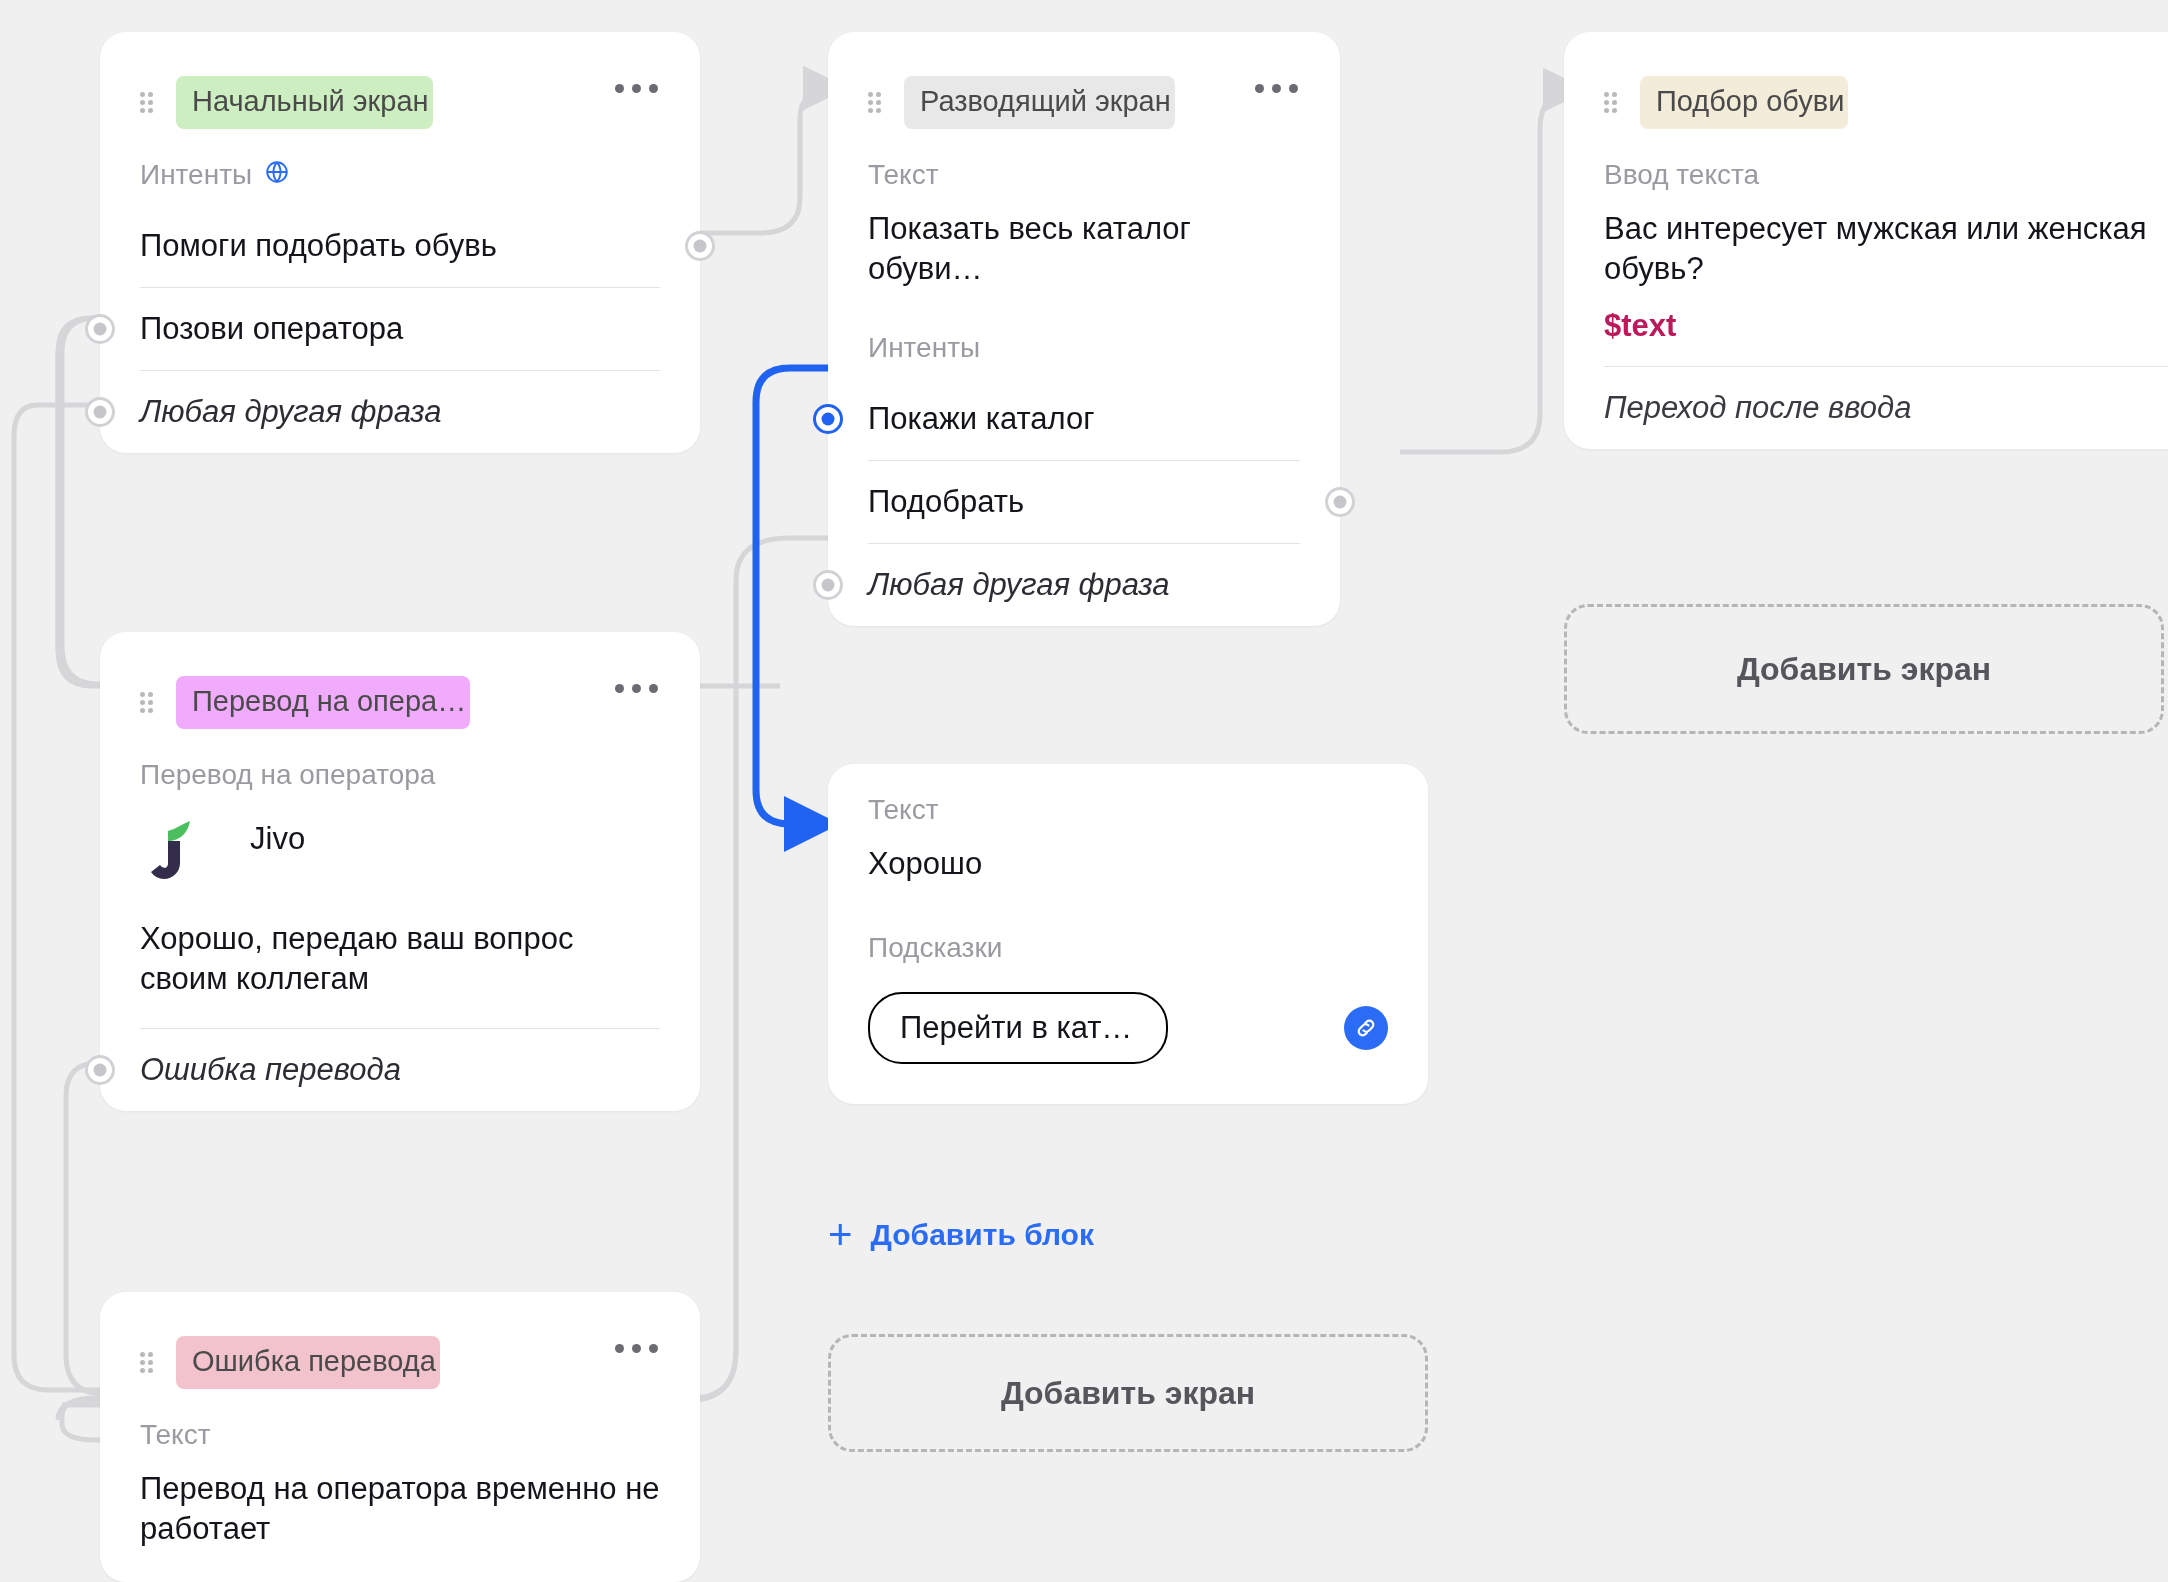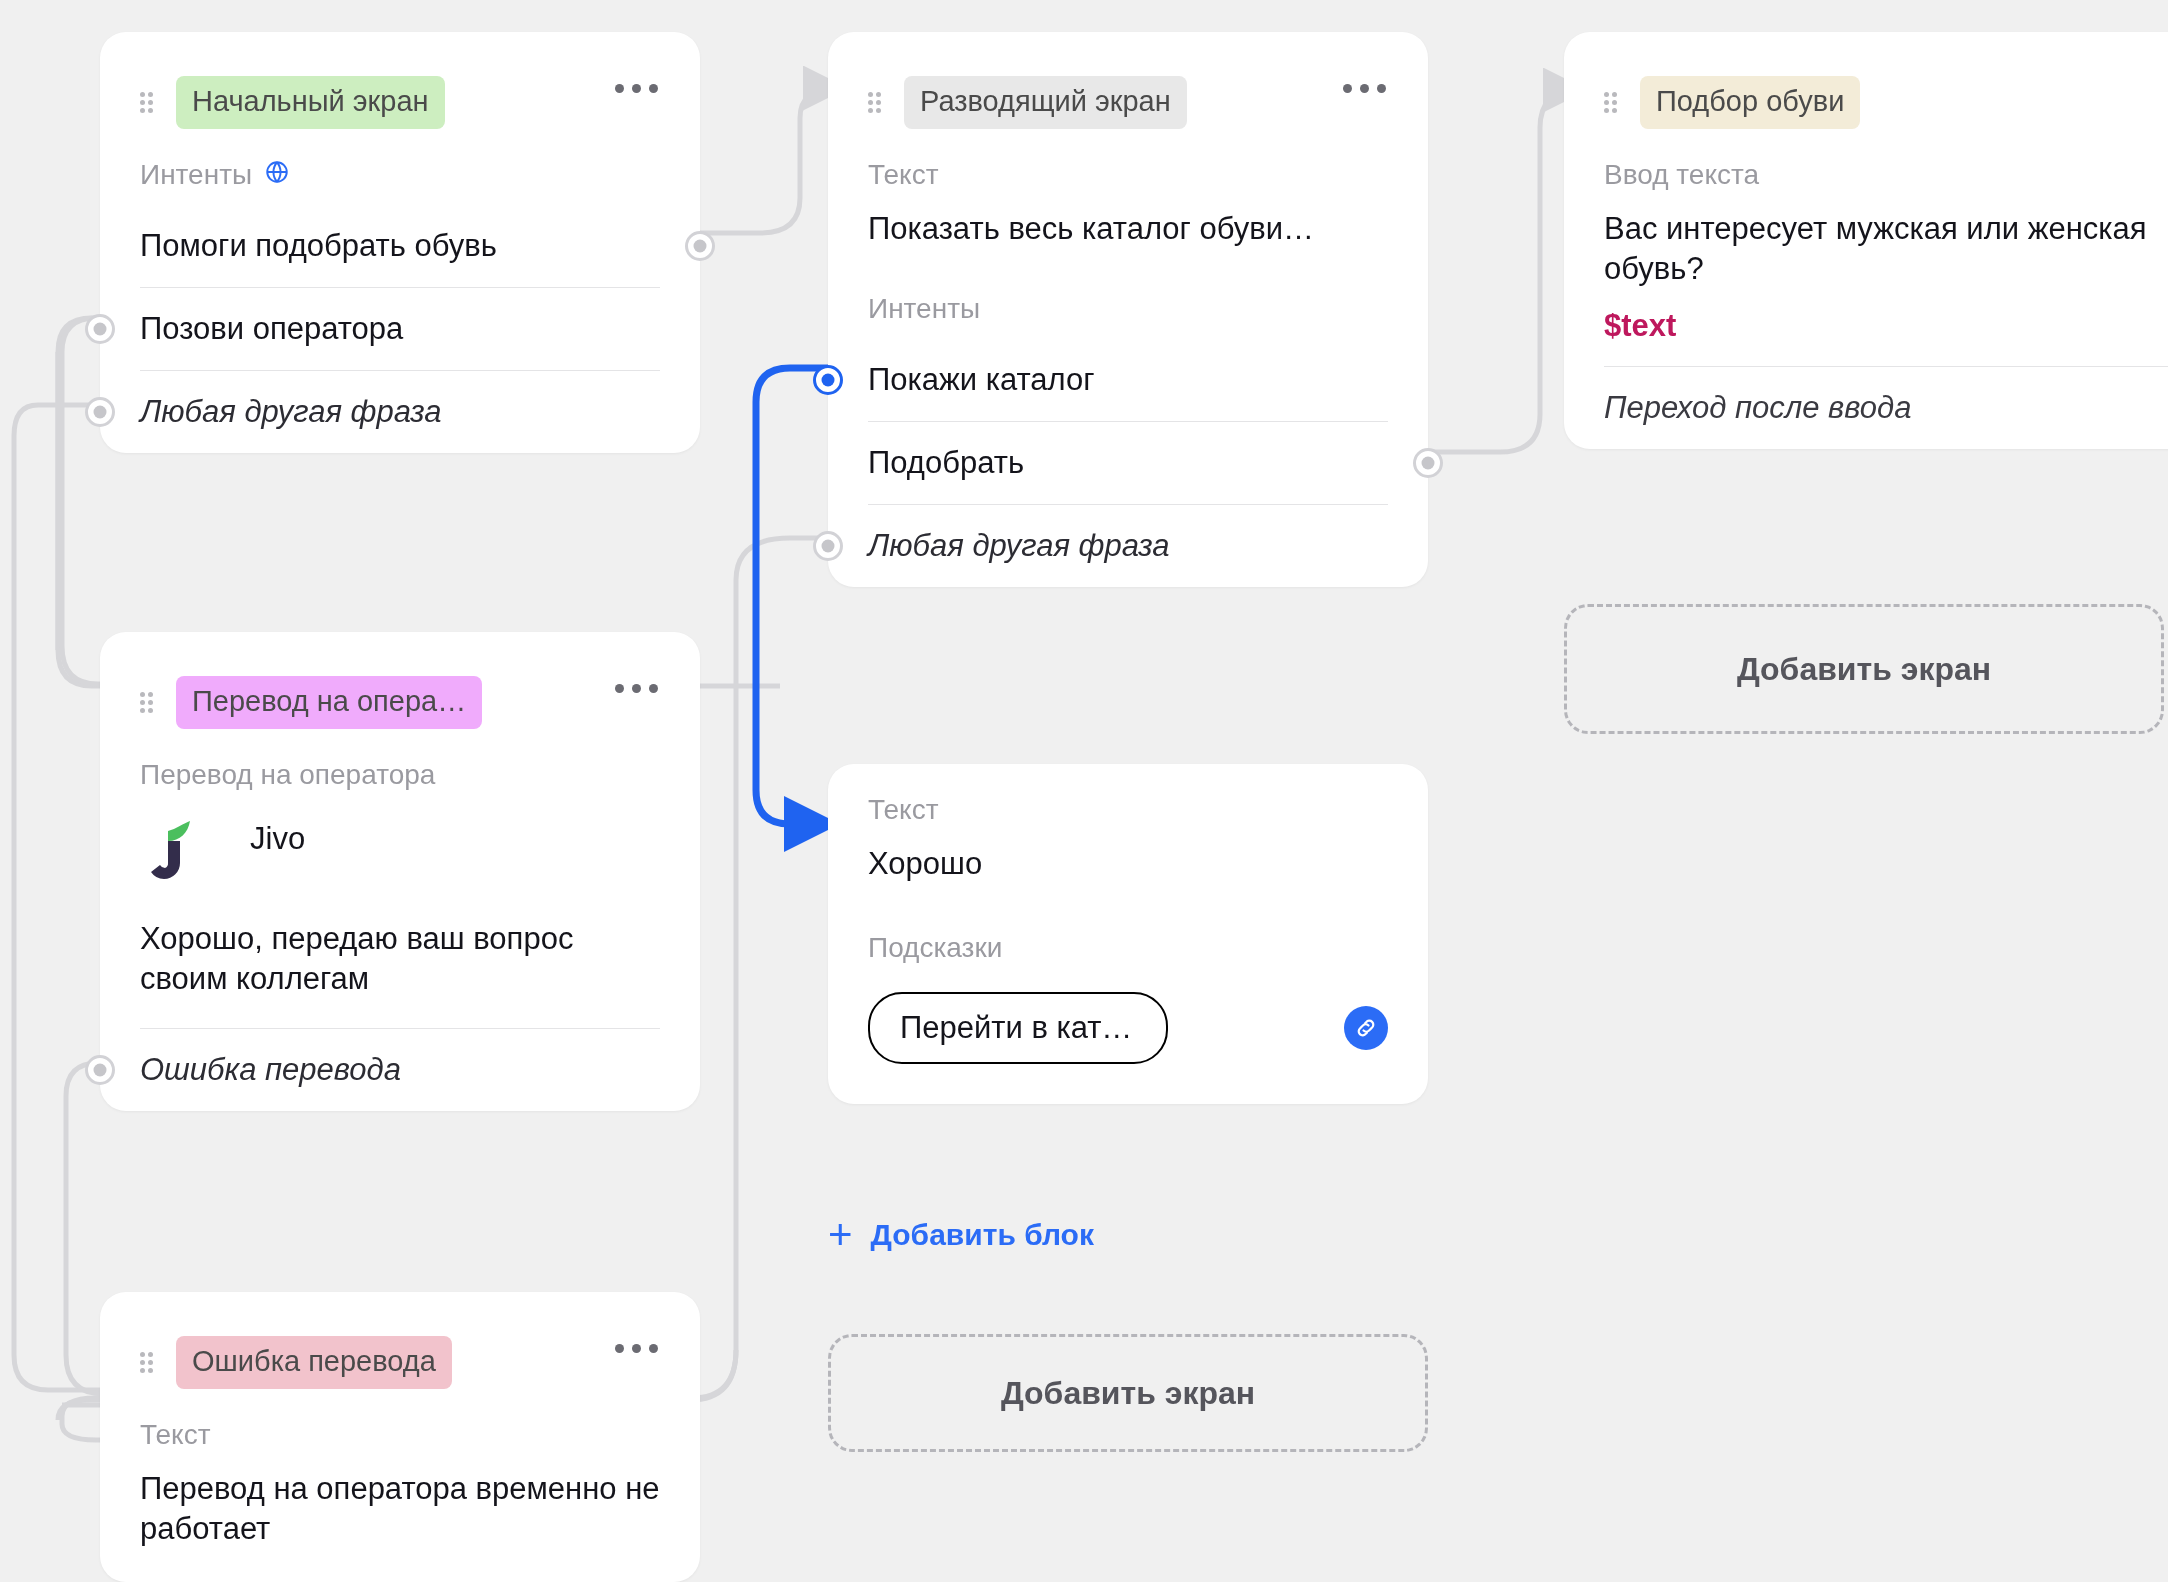--- a/index.html
+++ b/index.html
@@ -20,21 +20,21 @@
     box-shadow: 0 1px 3px rgba(0,0,0,0.05);
     z-index: 5;
   }
 
   .card-head { display: flex; align-items: center; padding: 44px 40px 0 40px; position: relative; }
   .grip { width: 16px; height: 22px; display: grid; grid-template-columns: 6px 6px; grid-template-rows: 6px 6px 6px; gap: 2px; margin-right: 20px; flex: 0 0 auto; }
   .grip i { width: 5px; height: 5px; border-radius: 50%; background: #b9b9bd; display: block; }
   .tag {
     display: inline-block;
     font-size: 29px; line-height: 1;
-    padding: 11px 16px 13px 16px;
+    padding: 11px 4px 13px 16px;
     border-radius: 8px;
     color: #4a4a4a;
     white-space: nowrap;
     max-width: 330px; overflow: hidden; text-overflow: ellipsis;
   }
   .tag.green  { background: #cdeec0; }
   .tag.gray   { background: #e8e8e8; }
   .tag.cream  { background: #f3ecd8; }
   .tag.purple { background: #f0abfc; }
   .tag.pink   { background: #f2c3cc; }
@@ -169,21 +169,21 @@
     <div class="row">
       <span>Позови оператора</span>
       <span class="port left"></span>
     </div>
     <div class="row italic pad-b">
       <span>Любая другая фраза</span>
       <span class="port left"></span>
     </div>
   </div>
 
-  <div class="card" style="left:828px; top:32px; width:600px;">
+  <div class="card" style="left:828px; top:32px; width:512px;">
     <div class="card-head">
       <span class="grip">
           <i></i>
           <i></i>
           <i></i>
           <i></i>
           <i></i>
           <i></i>
         </span>
       <span class="tag gray">Разводящий экран</span>

